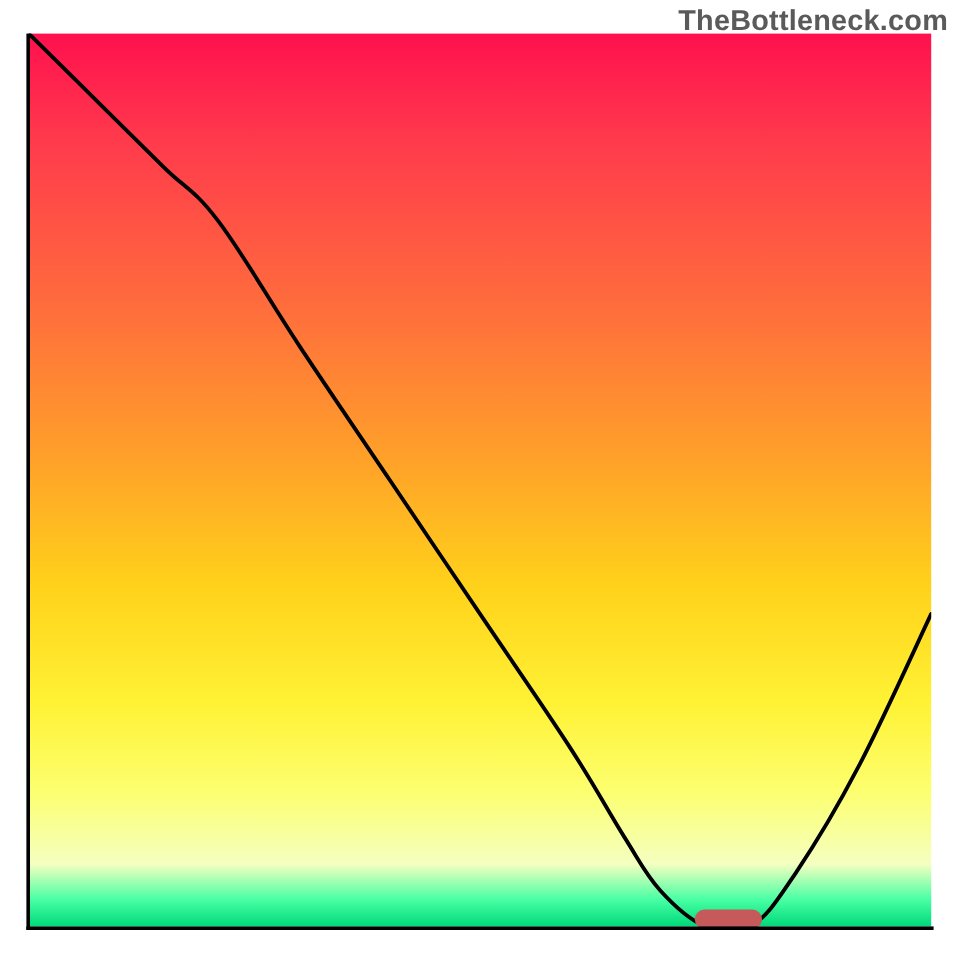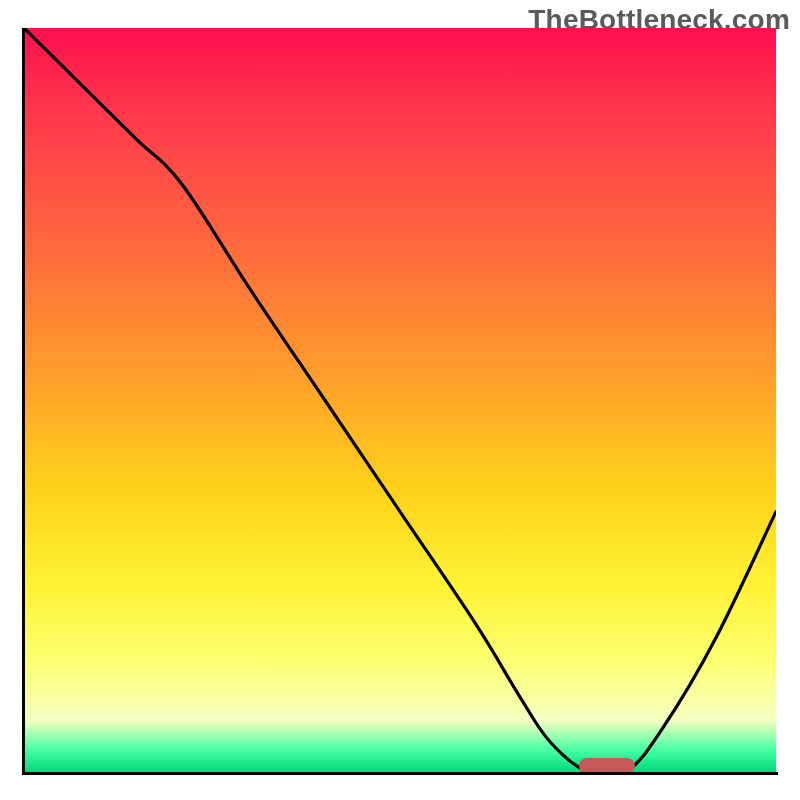--- a/index.html
+++ b/index.html
@@ -12,21 +12,21 @@
   }
   .container {
     position: relative;
     width: 800px;
     height: 800px;
   }
   .watermark {
     position: absolute;
     top: 4px;
     right: 10px;
-    font-size: 28px;
+    font-size: 24px;
     font-weight: 600;
     color: #5a5a5a;
     letter-spacing: 0.2px;
   }
   .plot-area {
     position: absolute;
     left: 24px;
     top: 28px;
     width: 752px;
     height: 744px;

